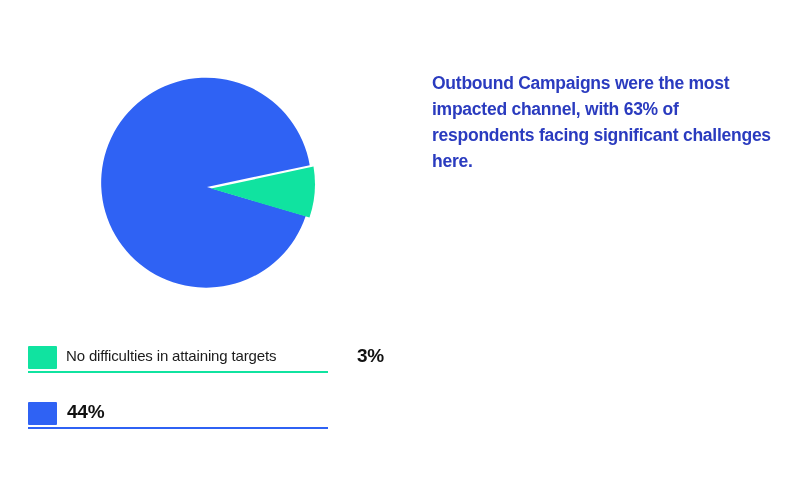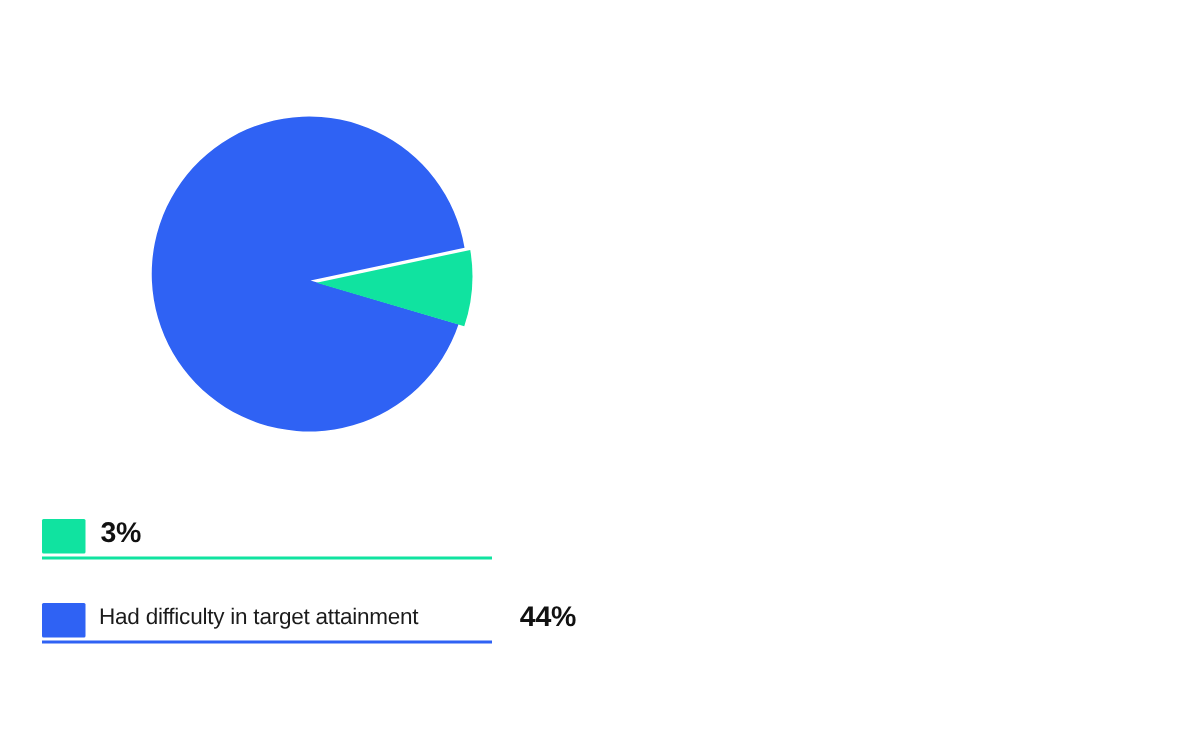--- a/index.html
+++ b/index.html
@@ -136,30 +136,31 @@
                  L 218.5 96.6
                  A 105 105 0 0 1 214.5 147.5
                  Z"></path>
       </svg>
     </div>
 
     <div class="legend">
 
       <div class="legend-row">
         <span class="legend-swatch" style="background:#10e3a0;"></span>
+        <span class="legend-label">No difficulties in attaining targets</span>
         <span class="legend-pct">3%</span>
         <span class="legend-rule" style="background:#10e3a0;"></span>
       </div>
 
       <div class="legend-row">
         <span class="legend-swatch" style="background:#2f62f4;"></span>
-        <span class="legend-label">Had difficulty in target attainment</span>
         <span class="legend-pct">44%</span>
         <span class="legend-rule" style="background:#2f62f4;"></span>
       </div>
 
     </div>
   </div>
 
   <div class="right-col">
+    <p class="para-highlight" style="color:#2a3bbf;">Outbound Campaigns were the most impacted channel, with 63% of respondents facing significant challenges here.</p>
   </div>
 
 </div>
 
 </body></html>

